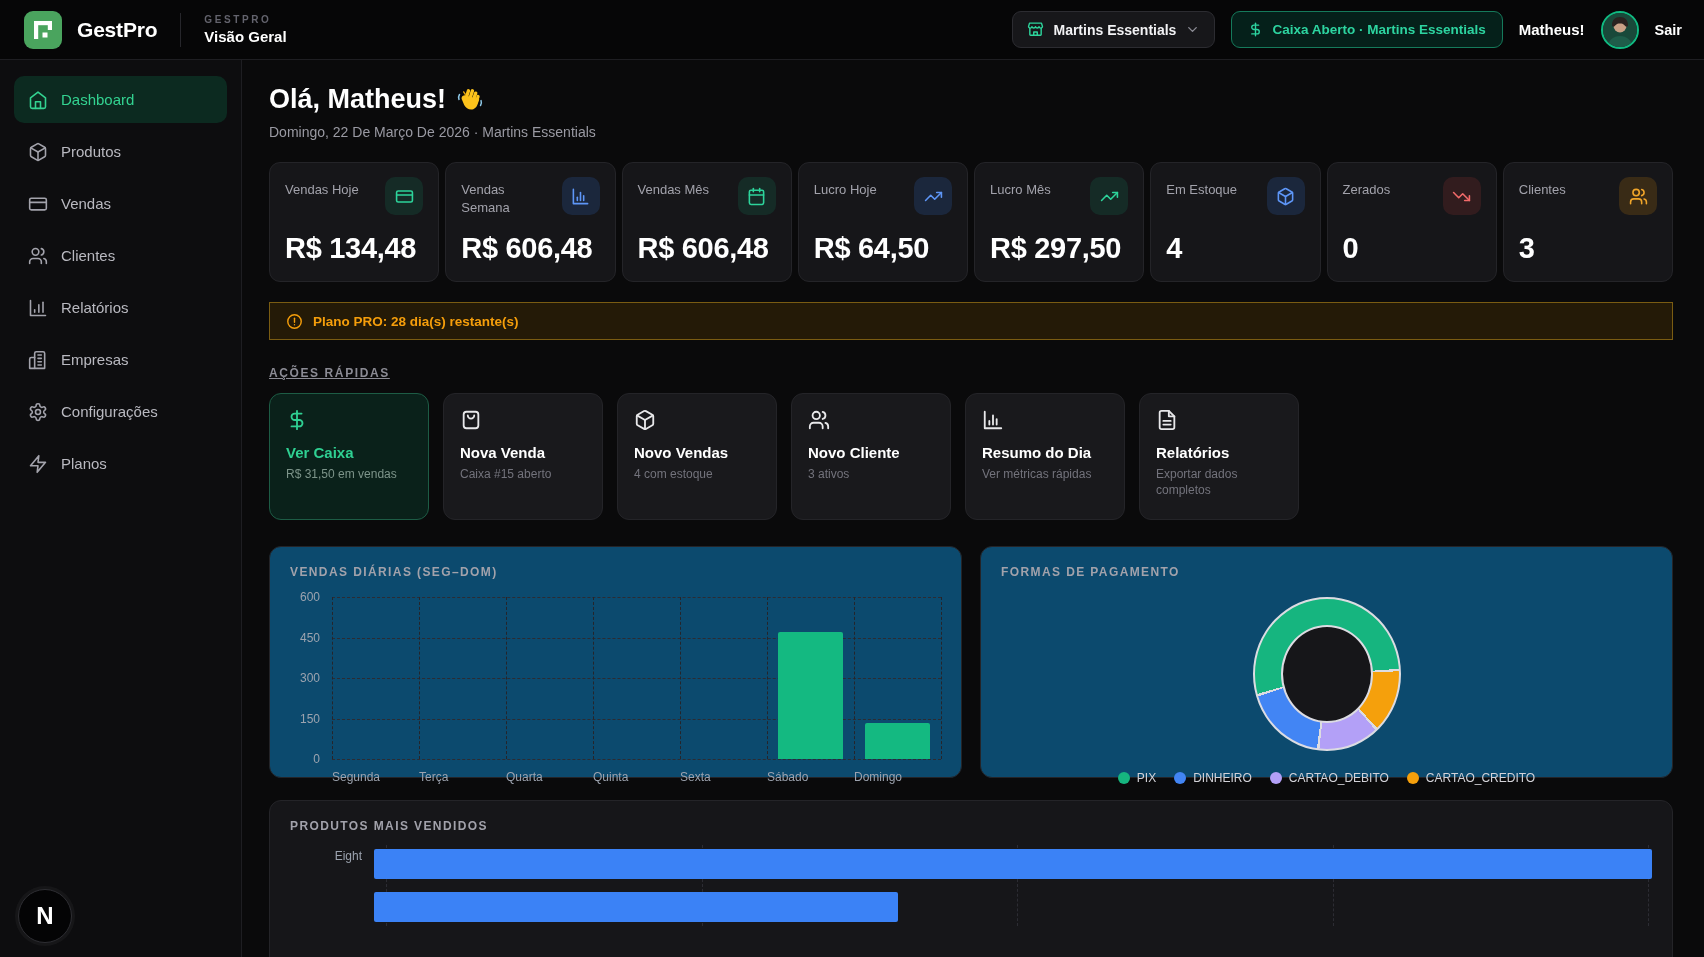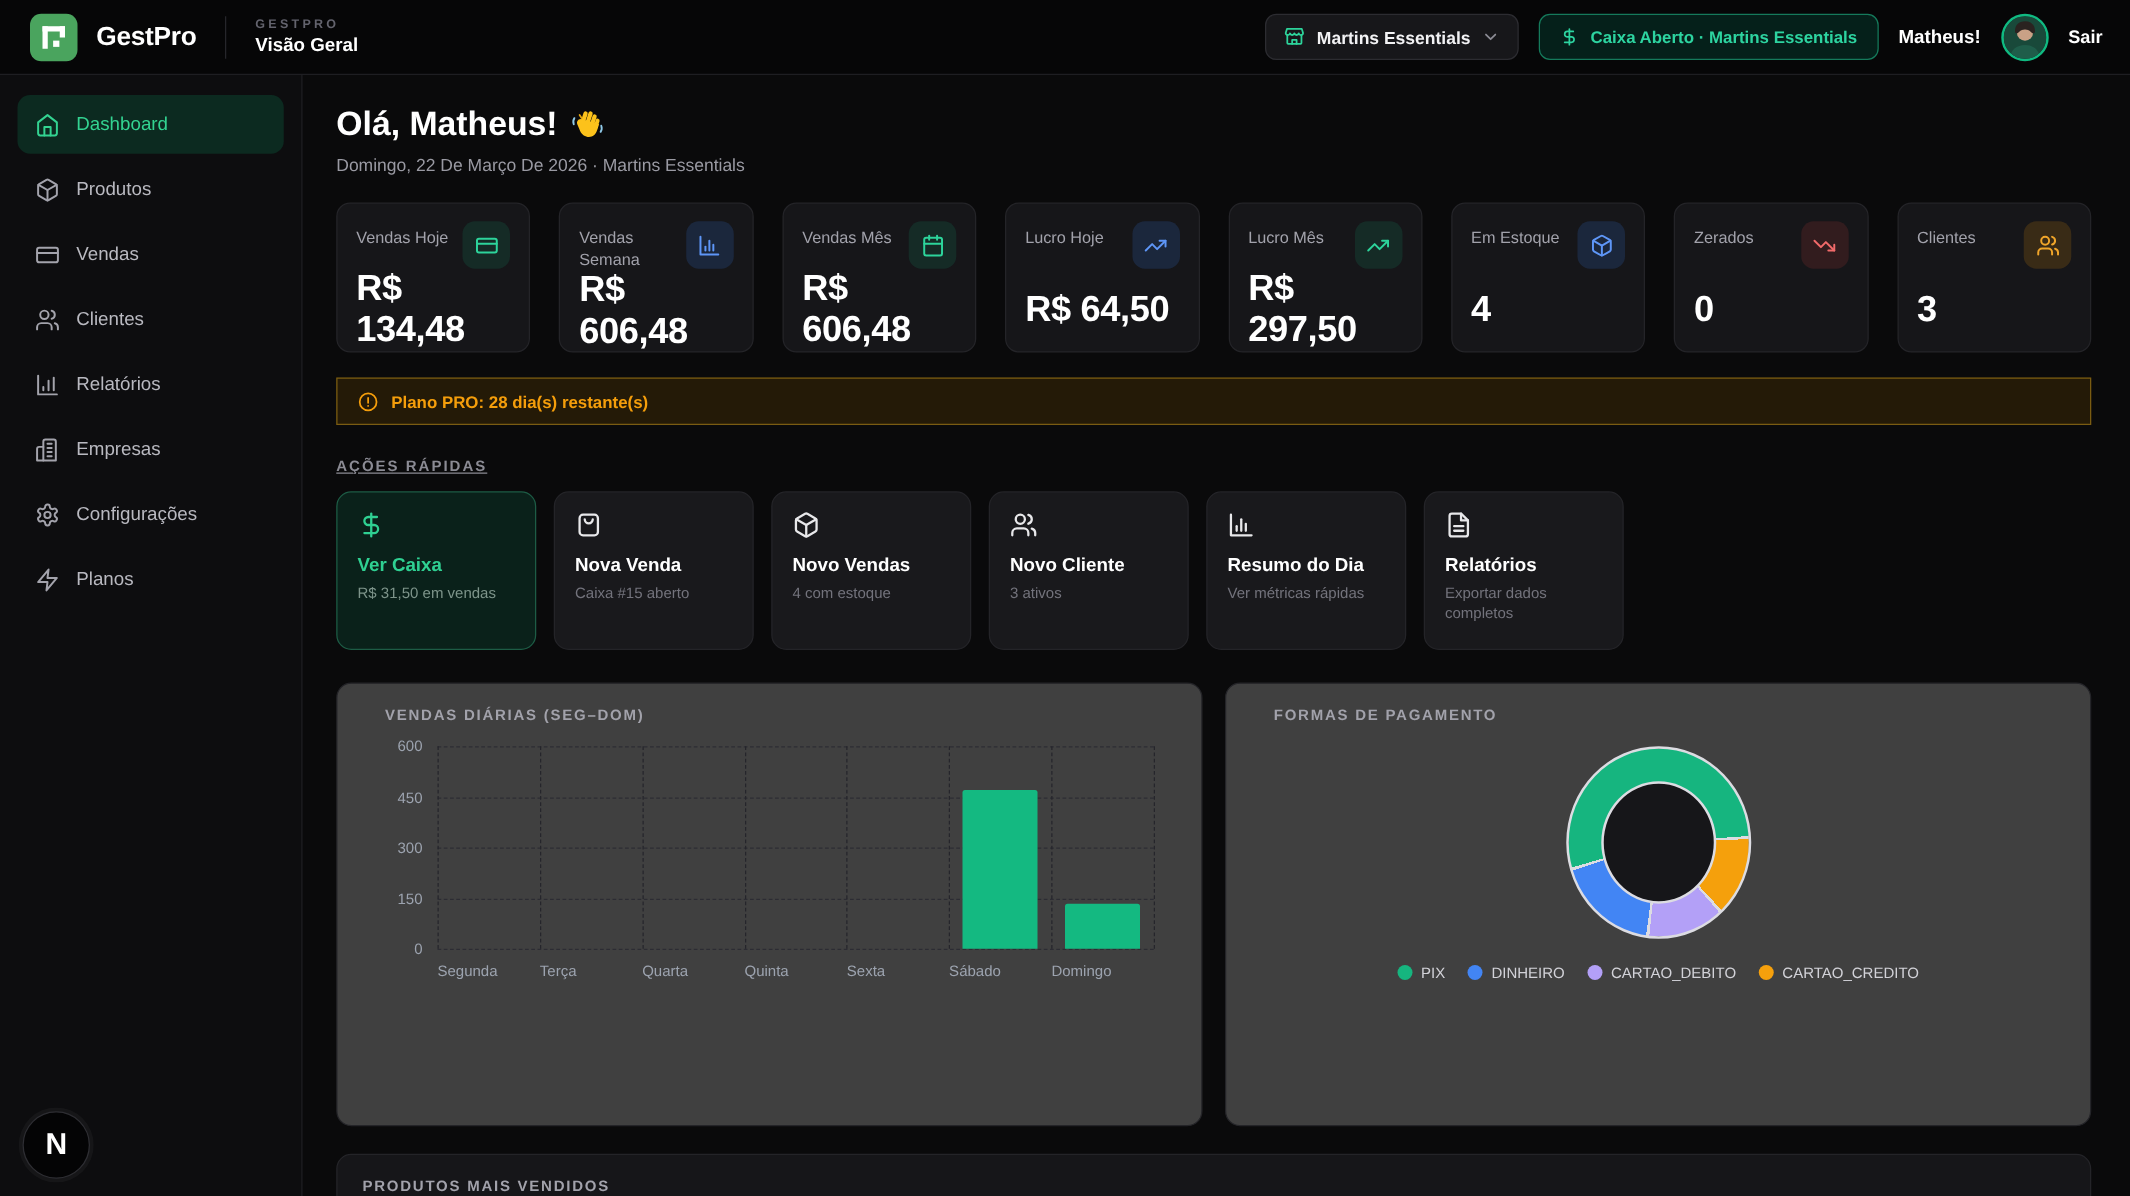--- a/index.html
+++ b/index.html
@@ -40,21 +40,21 @@
   .nav-item.active { background: #0c2a20; color: #33d391; }
   .nav-item.active svg { color: #33d391; }
 
   .main { flex: 1; padding: 24px 31px 0 27px; overflow: hidden; }
 
   
   .greeting { font-size: 27px; font-weight: 800; display: flex; align-items: center; gap: 11px; }
   .date-line { margin-top: 9px; font-size: 14px; color: #9a9aa3; }
 
   
-  .stats-row { display: grid; grid-template-columns: repeat(8, 1fr); gap: 23px; margin-top: 22px; }
+  .stats-row { display: grid; grid-template-columns: repeat(8, 1fr); gap: 6px; margin-top: 22px; }
   .stat-card { background: #161619; border: 1px solid #242428; border-radius: 11px;
     padding: 14px 15px 16px; height: 120px; display: flex; flex-direction: column; }
   .stat-top { display: flex; justify-content: space-between; align-items: flex-start; gap: 6px; }
   .stat-label { font-size: 13px; color: #a2a2ab; line-height: 1.35; padding-top: 4px; }
   .icon-tile { width: 38px; height: 38px; border-radius: 10px; flex: none;
     display: flex; align-items: center; justify-content: center; }
   .icon-tile svg { width: 19px; height: 19px; }
   .t-green { background: rgba(16,185,129,.13); color: #2dd49b; }
   .t-blue  { background: rgba(59,130,246,.16); color: #5e96f7; }
   .t-red   { background: rgba(239,68,68,.13);  color: #f16a6a; }
@@ -76,22 +76,22 @@
   .quick-card svg { width: 22px; height: 22px; color: #e8e8ea; }
   .quick-title { margin-top: 13px; font-size: 15px; font-weight: 700; }
   .quick-sub { margin-top: 5px; font-size: 12px; color: #73737c; line-height: 1.35; }
   .quick-card.highlight { background: #0a211a; border-color: #1d5c45; }
   .quick-card.highlight svg { color: #2fd092; }
   .quick-card.highlight .quick-title { color: #2fd092; }
   .quick-card.highlight .quick-sub { color: #7d948a; }
 
   
   .charts-row { display: grid; grid-template-columns: 1fr 1fr; gap: 18px; margin-top: 26px; }
-  .chart-card { background: #404040; border: 1px solid #242428; border-radius: 12px;
-    padding: 18px 38px; height: 355px; }
+  .chart-card { background: #0c4a6e; border: 1px solid #242428; border-radius: 12px;
+    padding: 18px 20px; height: 232px; }
   .chart-title { font-size: 12px; font-weight: 700; color: #a2a2ab; letter-spacing: 1.4px; }
 
   .vchart { display: flex; margin-top: 18px; }
   .vaxis { width: 42px; position: relative; height: 162px; flex: none; }
   .vaxis span { position: absolute; right: 12px; transform: translateY(-50%);
     font-size: 12px; color: #9ca3af; }
   .vy0 { top: 0; } .vy1 { top: 25%; } .vy2 { top: 50%; } .vy3 { top: 75%; } .vy4 { top: 100%; }
   .vplot { flex: 1; position: relative; height: 162px; }
   .hline { position: absolute; left: 0; right: 0; border-top: 1px dashed #2c2c33; }
   .vline { position: absolute; top: 0; bottom: 0; border-left: 1px dashed #25252b; }

